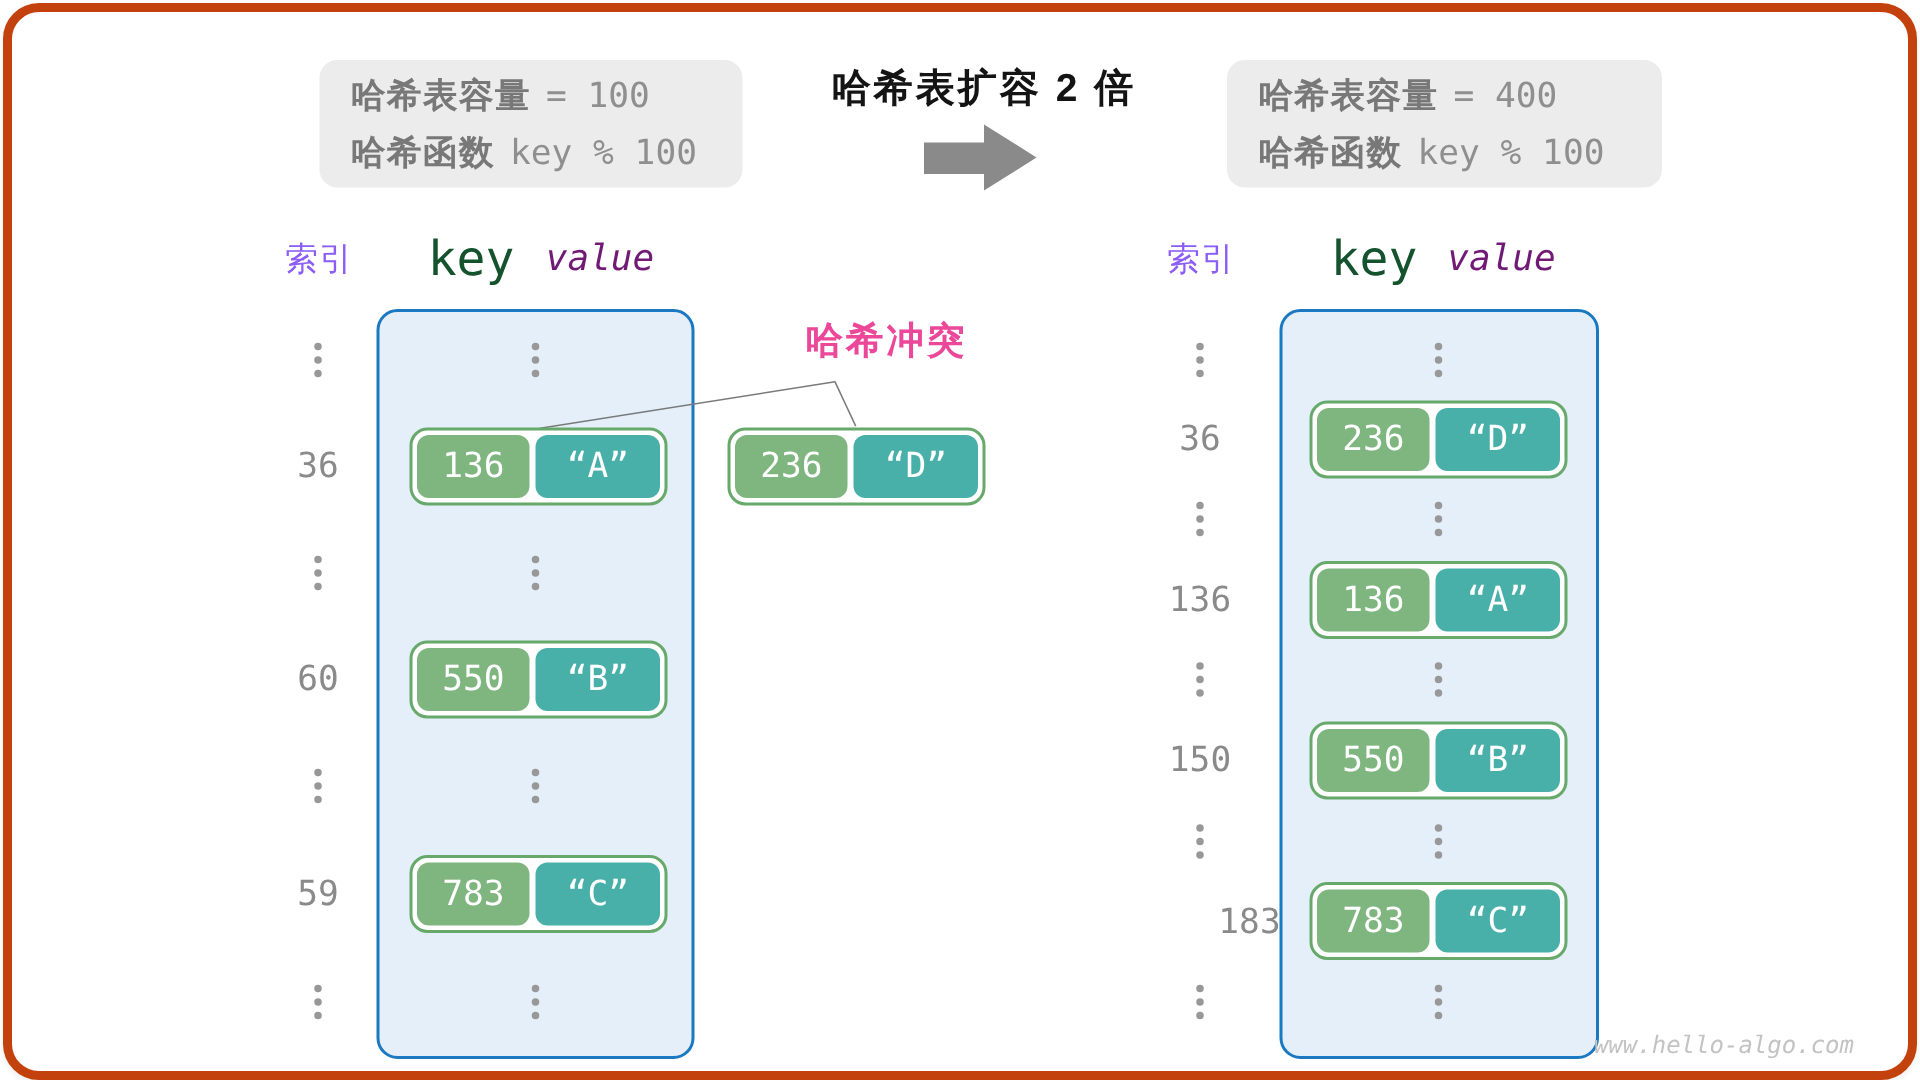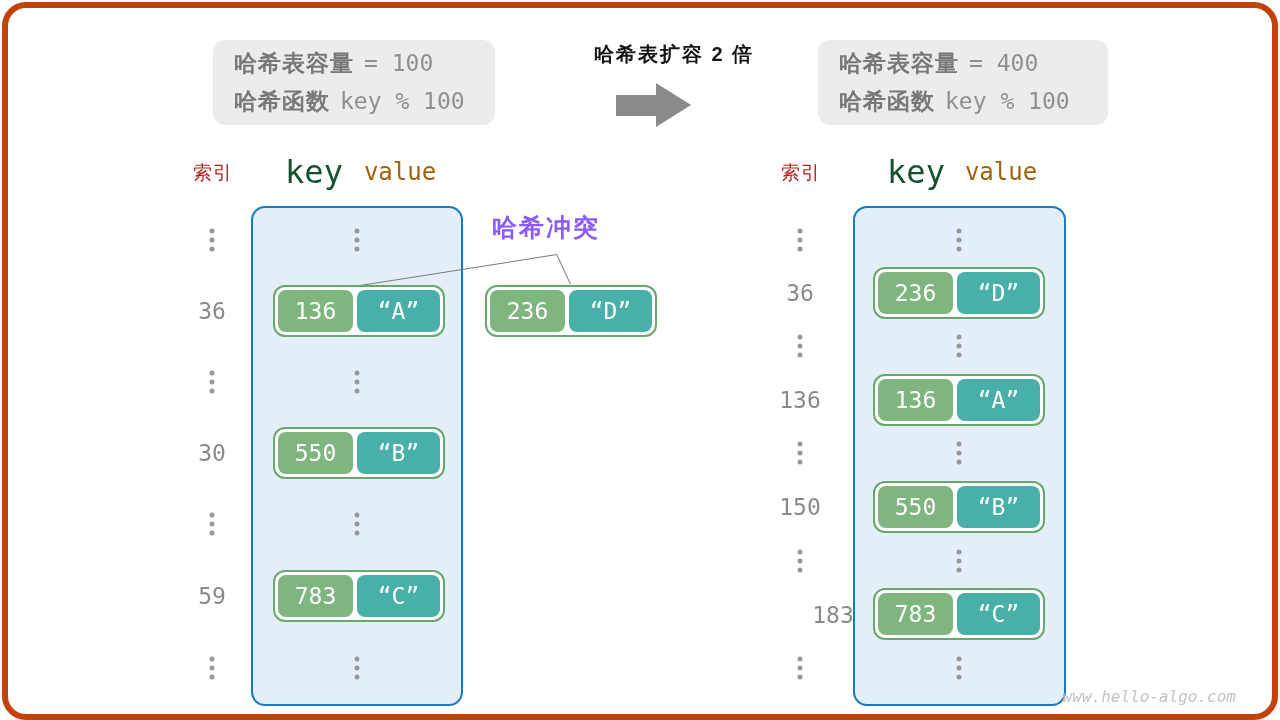--- a/index.html
+++ b/index.html
@@ -15,35 +15,35 @@
     position:absolute; width:282px; height:85px; background:#ececec;
     border-radius:12px; display:flex; flex-direction:column;
     justify-content:center; gap:7px; padding-left:21px;
   }
   .info-line { display:flex; align-items:baseline; gap:10px; white-space:nowrap; }
   .info-line .zh { font-weight:700; font-size:23px; color:#787878; letter-spacing:1px; }
   .info-line .mono { font-family:"DejaVu Sans Mono", monospace; font-size:23px; color:#8f8f8f; }
 
   
   .diagram-title {
-    position:absolute; left:516px; top:33px; width:300px; text-align:center;
-    font-size:20px; font-weight:700; color:#141414; letter-spacing:2px;
+    position:absolute; left:498px; top:33px; width:300px; text-align:center;
+    font-size:26px; font-weight:700; color:#141414; letter-spacing:2px;
   }
   .arrow-shaft { position:absolute; left:608px; top:87px; width:40px; height:21px; background:#8a8a8a; }
   .arrow-head {
     position:absolute; left:648px; top:75px; width:0; height:0;
     border-top:22px solid transparent; border-bottom:22px solid transparent;
     border-left:35px solid #8a8a8a;
   }
 
   
   .col-head { position:absolute; transform:translate(-50%,-50%); white-space:nowrap; }
-  .col-head.idx-h { font-size:19px; color:#b91c1c; letter-spacing:1px; }
+  .col-head.idx-h { font-size:22px; color:#8b5cf6; letter-spacing:1px; }
   .col-head.key-h { font-family:"DejaVu Sans Mono", monospace; font-size:32px; color:#14532d; }
-  .col-head.val-h { font-family:"DejaVu Sans Mono", monospace; font-size:24px; color:#a16207; }
+  .col-head.val-h { font-family:"DejaVu Sans Mono", monospace; font-size:24px; color:#701a75;font-style:italic; }
 
   
   .bucket-box {
     position:absolute; top:198px; width:212px; height:500px;
     background:#e4eff9; border:2.5px solid #1b79c1; border-radius:14px;
   }
 
   
   .pair {
     position:absolute; width:172px; height:52px; background:#fff;
@@ -62,22 +62,22 @@
     position:absolute; transform:translate(-50%,-50%);
     font-family:"DejaVu Sans Mono", monospace; font-size:23px; color:#8a8a8a; white-space:nowrap;
   }
 
   
   .dots { position:absolute; transform:translate(-50%,-50%); display:flex; flex-direction:column; gap:4px; }
   .dots b { width:5px; height:5px; border-radius:50%; background:#989898; }
 
   
   .collision-label {
-    position:absolute; left:538px; top:219px; transform:translate(-50%,-50%);
-    font-size:25px; font-weight:700; color:#8b5cf6; white-space:nowrap; letter-spacing:2px;
+    position:absolute; left:583px; top:219px; transform:translate(-50%,-50%);
+    font-size:25px; font-weight:700; color:#ec4899; white-space:nowrap; letter-spacing:2px;
   }
   .conn { position:absolute; height:0; border-top:1.5px solid #7a7a7a; transform-origin:0 0; }
   .conn.a { left:352px; top:277px; width:199px; transform:rotate(-8.94deg); }
   .conn.b { left:549px; top:246px; width:33px; transform:rotate(65deg); }
 
   .watermark {
     position:absolute; right:36px; top:679px;
     font-family:"DejaVu Sans Mono", monospace; font-size:16px; color:#c3c3c3;font-style:italic;
   }
 </style>
@@ -163,21 +163,21 @@
       <b></b>
       <b></b>
     </div>
   <div class="dots" style="left:349px; top:660px;">
       <b></b>
       <b></b>
       <b></b>
     </div>
 
   <div class="idx" style="left:204px; top:303px;">36</div>
-  <div class="idx" style="left:204px; top:445px;">30</div>
+  <div class="idx" style="left:204px; top:445px;">60</div>
   <div class="idx" style="left:204px; top:588px;">59</div>
 
   <div class="pair" style="left:265px; top:277px;">
     <div class="cell key">136</div>
     <div class="cell val">“A”</div>
   </div>
   <div class="pair" style="left:265px; top:419px;">
     <div class="cell key">550</div>
     <div class="cell val">“B”</div>
   </div>

